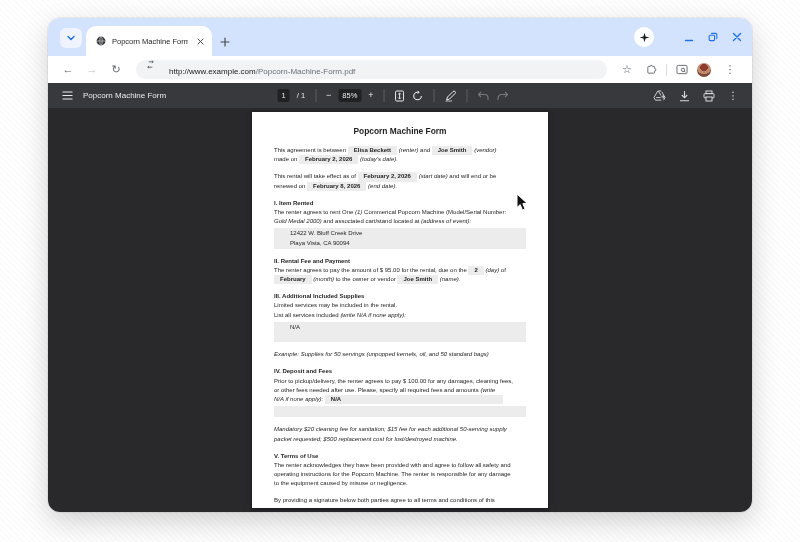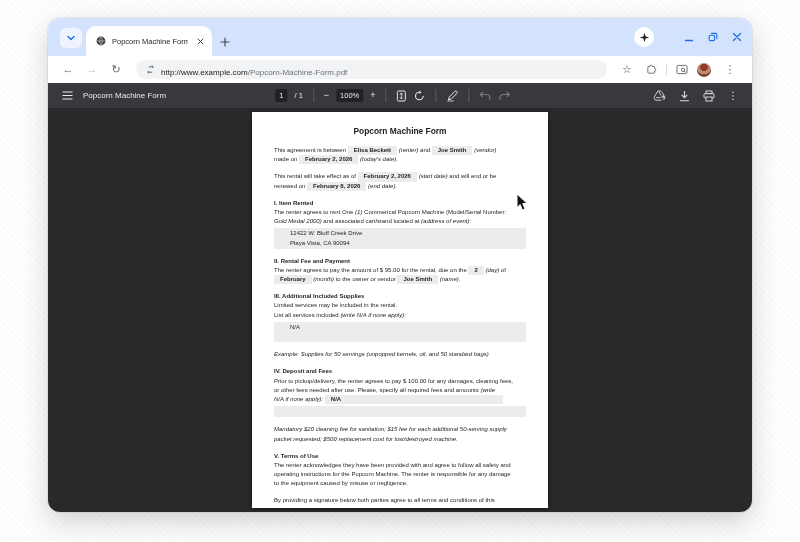--- a/index.html
+++ b/index.html
@@ -34,21 +34,21 @@
   .titlebar-right { position:absolute; right:10px; top:0; height:38px; display:flex; align-items:center; gap:14px; }
   .sparkle { width:20px; height:20px; background:#fff; border-radius:50%; display:flex; align-items:center; justify-content:center; margin-right:16px; }
   .winctl { color:#1f6fe5; display:flex; align-items:center; }
 
   
   .navbar { height:27px; background:#ffffff; display:flex; align-items:center; padding:0 10px; gap:4px; }
   .nav-btn { border:none; background:transparent; font-size:11px; color:#5f6368; width:20px; text-align:center; line-height:1; }
   .nav-btn.disabled { color:#bdc1c6; }
   .urlbar {
     flex:1; height:19px; margin:12px 6px; background:#f1f3f4; border-radius:10px;
-    display:flex; align-items:center; padding:0 10px; gap:6px; overflow:hidden;
+    display:flex; align-items:flex-start; padding:0 10px; gap:14px; overflow:hidden;
   }
   .url-host { font-size:8px; color:#202124; white-space:nowrap; }
   .url-path { font-size:8px; color:#6b7178; white-space:nowrap; }
   .nav-right { display:flex; align-items:center; gap:9px; padding-right:2px; }
   .nav-sep { width:1px; height:12px; background:#dadce0; }
   .avatar {
     width:14px; height:14px; border-radius:50%;
     background:radial-gradient(circle at 50% 32%, #8d3b2f 0 32%, #c08a6d 33% 58%, #7d4a3a 59%);
   }
 
@@ -177,21 +177,21 @@
               <path d="M.5 1 H10.5 M.5 4.5 H10.5 M.5 8 H10.5" stroke="#e8eaed" stroke-width="1.2"></path>
             </svg>
         </span>
         <span class="pdf-title">Popcorn Machine Form</span>
       </div>
       <div class="pdf-center">
         <span class="tool-box">1</span>
         <span class="tool-txt">/ 1</span>
         <span class="bar-sep"></span>
         <button class="tool-btn">−</button>
-        <span class="tool-box">100%</span>
+        <span class="tool-box">85%</span>
         <button class="tool-btn">+</button>
         <span class="bar-sep"></span>
         <span>
           <svg width="10" height="12" viewBox="0 0 10 12">
               <rect x="1" y="1" width="8" height="10" rx="1.2" fill="none" stroke="#e8eaed" stroke-width="1"></rect>
               <path d="M5 3.2 V8.8 M3.6 4.4 L5 3 L6.4 4.4 M3.6 7.6 L5 9 L6.4 7.6" stroke="#e8eaed" stroke-width=".9" fill="none"></path>
             </svg>
         </span>
         <span>
           <svg width="12" height="12" viewBox="0 0 12 12">

